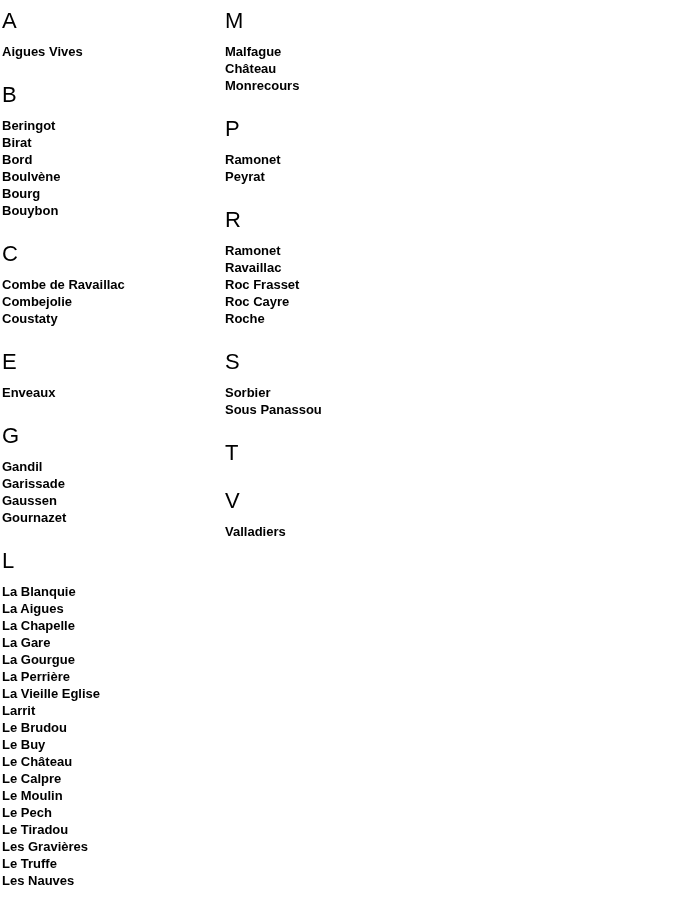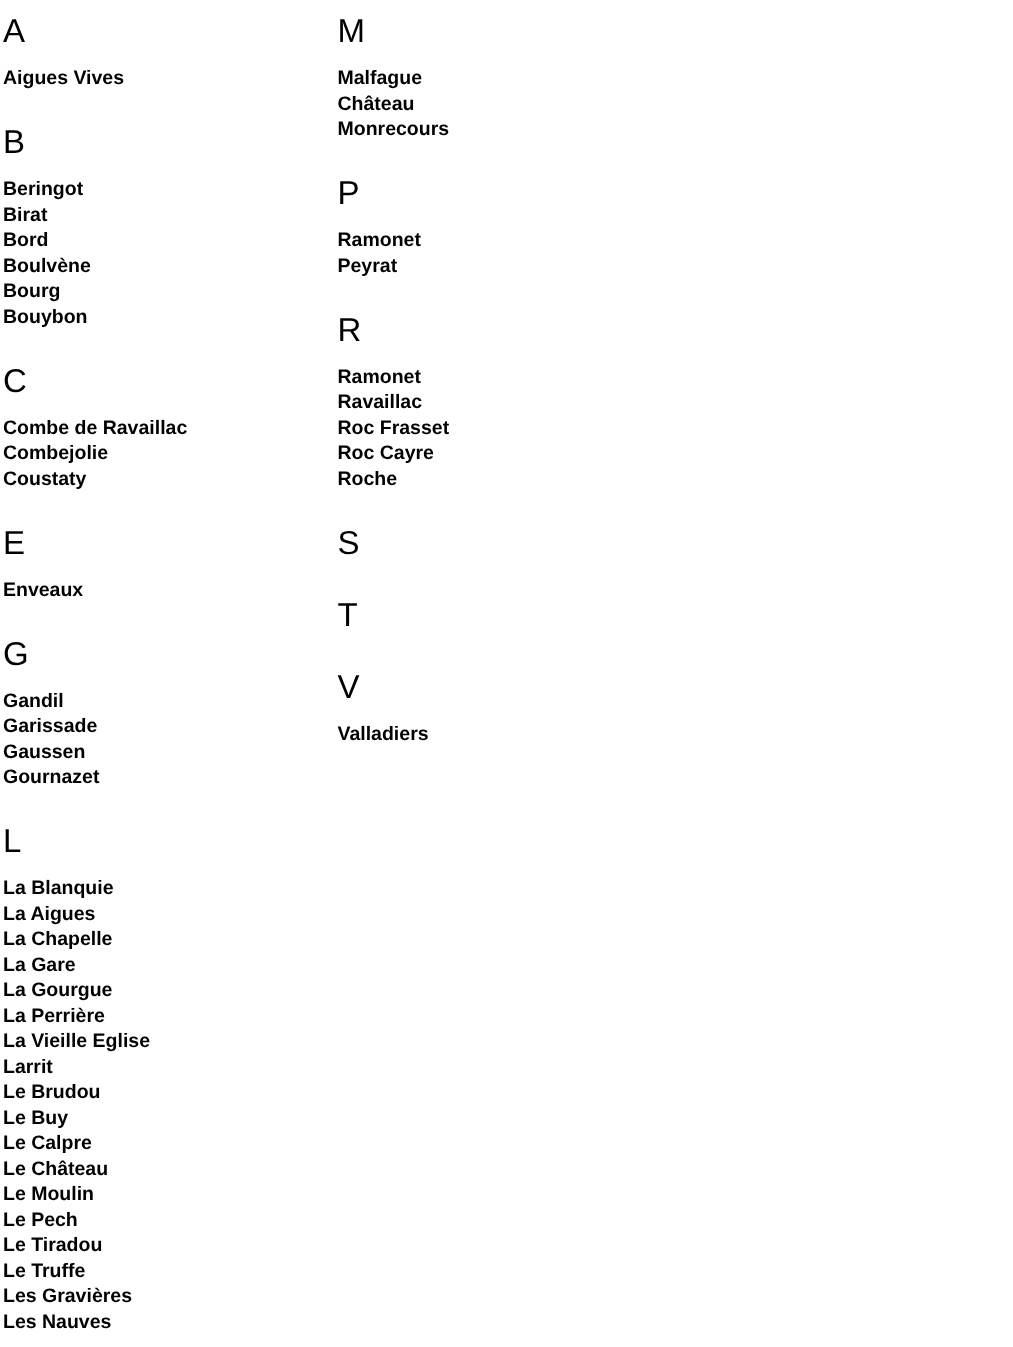--- a/index.html
+++ b/index.html
@@ -102,27 +102,27 @@
           <li class="entry">La Blanquie</li>
           <li class="entry">La Aigues</li>
           <li class="entry">La Chapelle</li>
           <li class="entry">La Gare</li>
           <li class="entry">La Gourgue</li>
           <li class="entry">La Perrière</li>
           <li class="entry">La Vieille Eglise</li>
           <li class="entry">Larrit</li>
           <li class="entry">Le Brudou</li>
           <li class="entry">Le Buy</li>
+          <li class="entry">Le Château</li>
           <li class="entry">Le Calpre</li>
-          <li class="entry">Le Château</li>
           <li class="entry">Le Moulin</li>
           <li class="entry">Le Pech</li>
           <li class="entry">Le Tiradou</li>
+          <li class="entry">Les Gravières</li>
           <li class="entry">Le Truffe</li>
-          <li class="entry">Les Gravières</li>
           <li class="entry">Les Nauves</li>
         </ul>
       </div>
     </div>
     <div class="column">
       <div class="section">
         <h2 class="section-letter">M</h2>
         <ul class="entries">
           <li class="entry">Malfague</li>
           <li class="entry">Château</li>
@@ -141,20 +141,24 @@
         <ul class="entries">
           <li class="entry">Ramonet</li>
           <li class="entry">Ravaillac</li>
           <li class="entry">Roc Frasset</li>
           <li class="entry">Roc Cayre</li>
           <li class="entry">Roche</li>
         </ul>
       </div>
       <div class="section">
         <h2 class="section-letter">S</h2>
+        <ul class="entries">
+          <li class="entry">Sorbier</li>
+          <li class="entry">Sous Panassou</li>
+        </ul>
       </div>
       <div class="section">
         <h2 class="section-letter">T</h2>
       </div>
       <div class="section">
         <h2 class="section-letter">V</h2>
         <ul class="entries">
           <li class="entry">Valladiers</li>
         </ul>
       </div>

